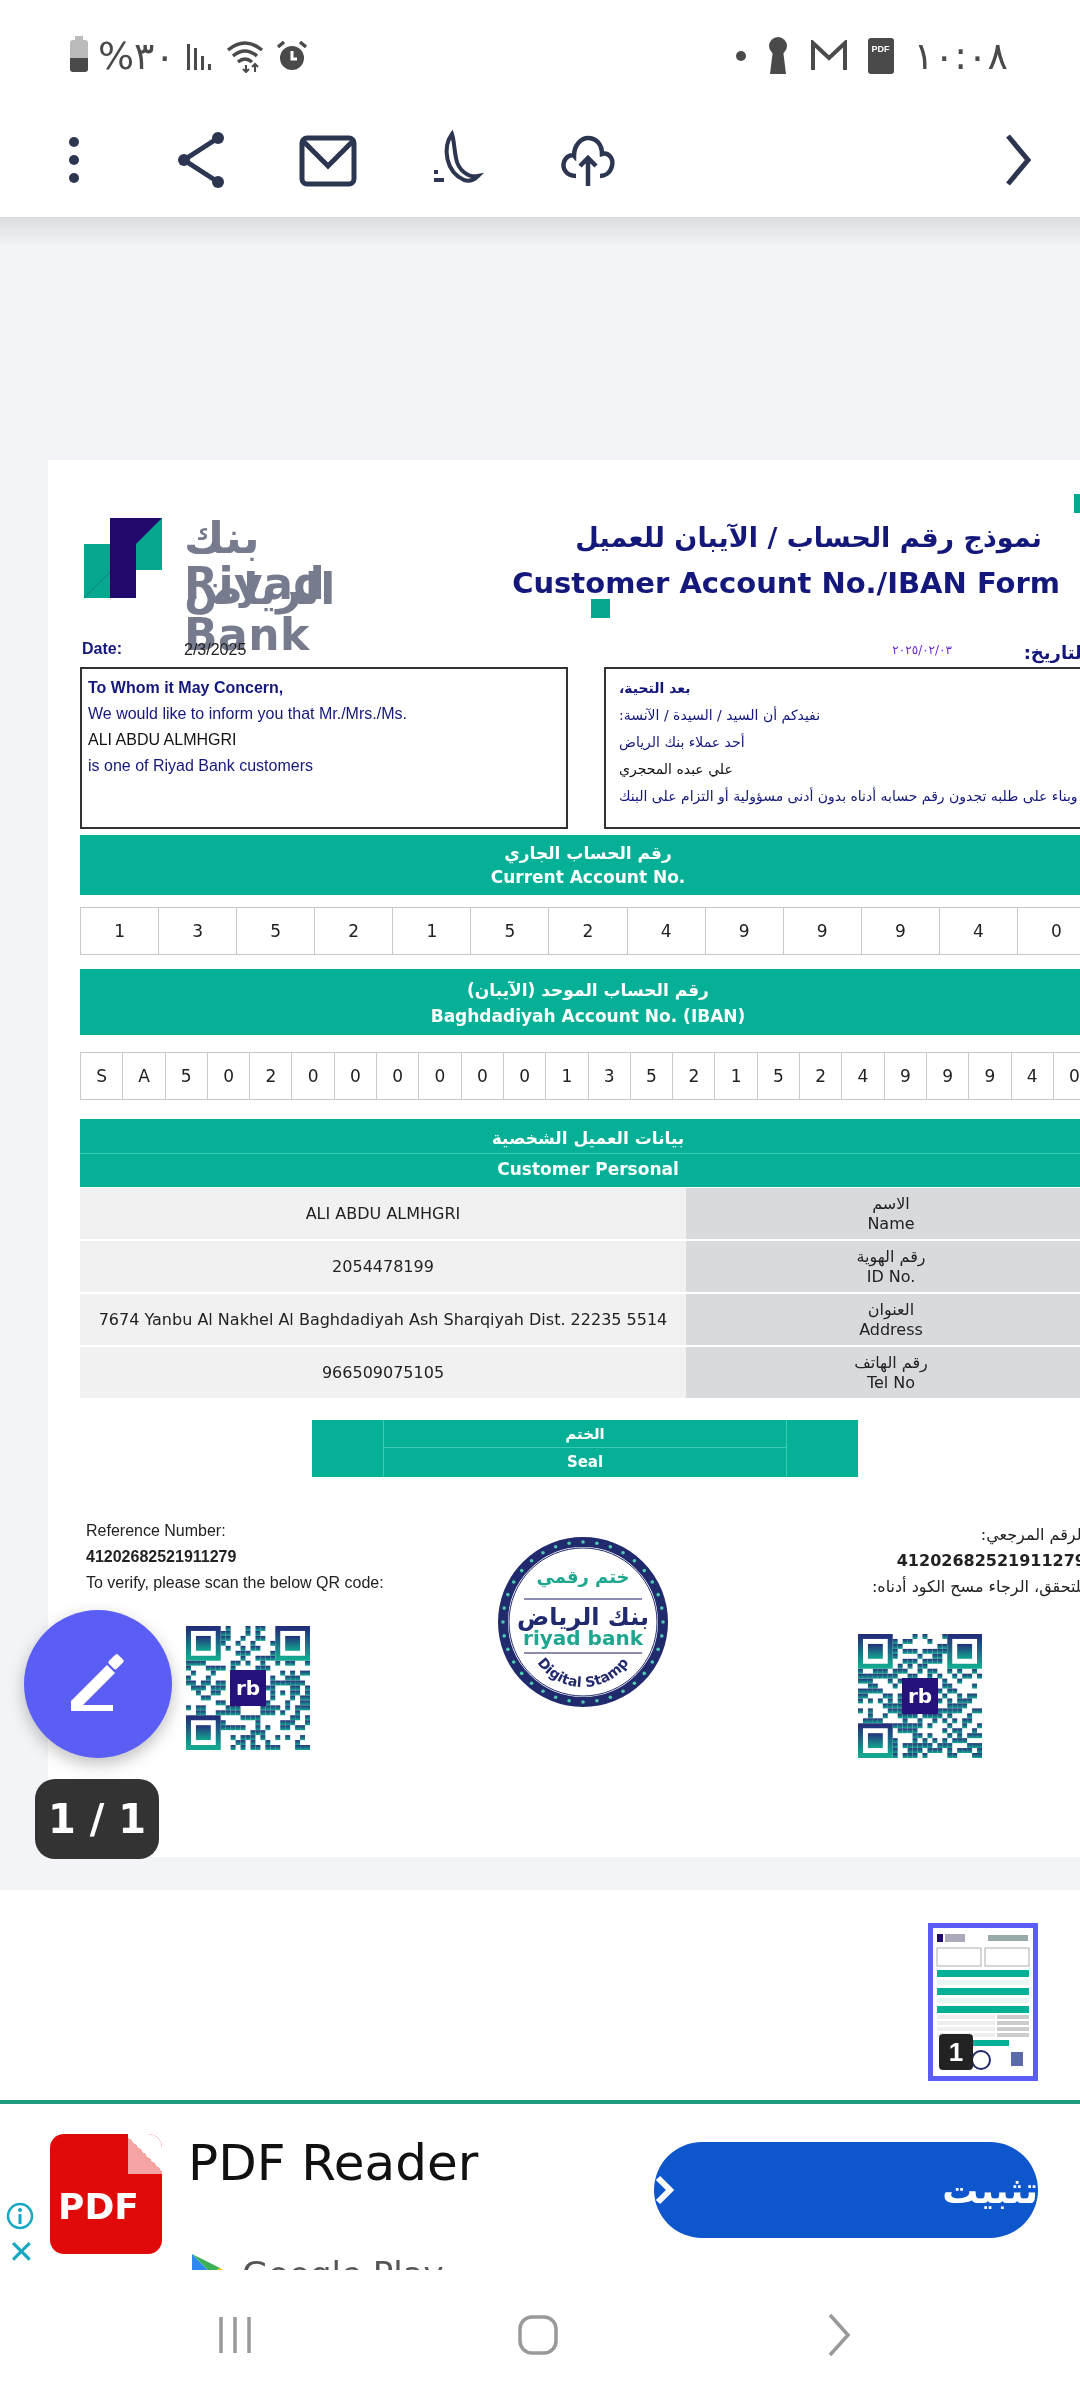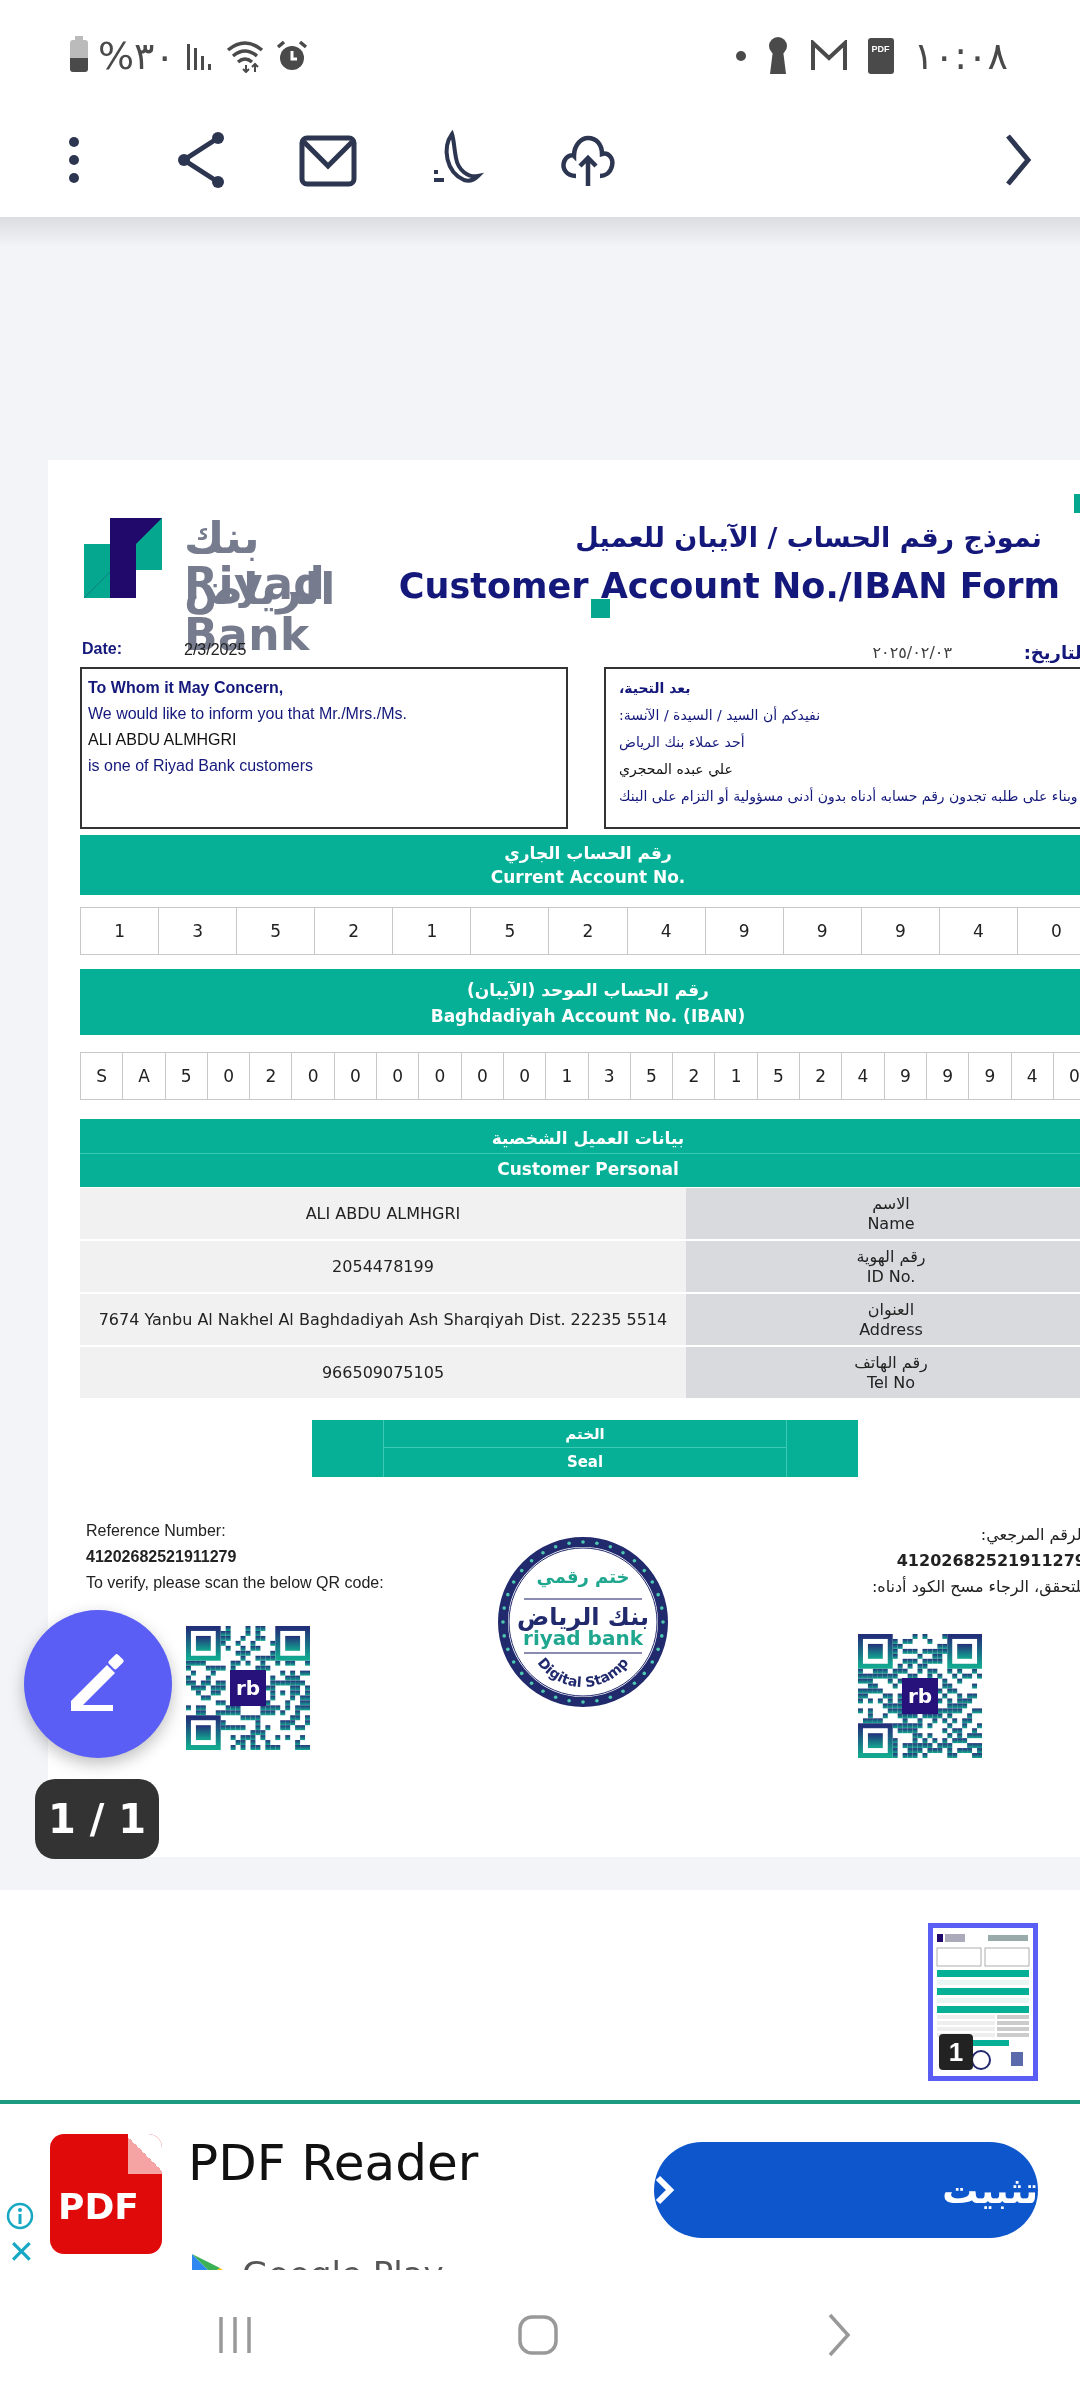--- a/index.html
+++ b/index.html
@@ -28,26 +28,26 @@
   .page { position: absolute; top: 460px; left: 16px; width: 1080px; height: 1397px; background: #fff; margin-left: 32px; }
 
   .logo { position: absolute; left: 36px; top: 58px; width: 340px; height: 82px; }
   .logo-mark { position: absolute; left: 0; top: 0; width: 80px; height: 80px; }
   .logo-ar { position: absolute; left: 100px; top: -6px; font-size: 44px; color: #767b8e; font-weight: bold; font-family: "DejaVu Sans", sans-serif; direction: rtl; width: 230px; text-align: left; }
   .logo-en { position: absolute; left: 100px; top: 40px; font-size: 44px; color: #767b8e; font-weight: bold; font-family: "DejaVu Sans", sans-serif; letter-spacing: 0.5px; }
 
   .sq { position: absolute; width: 19px; height: 19px; background: #05a78e; }
 
   .title-ar { position: absolute; right: 86px; top: 62px; font-size: 27px; font-weight: bold; color: #14187a; direction: rtl; font-family: "DejaVu Sans", sans-serif; }
-  .title-en { position: absolute; right: 68px; top: 106px; font-size: 35px; font-weight: bold; color: #14187a; font-family: "DejaVu Sans", sans-serif; }
+  .title-en { position: absolute; right: 68px; top: 106px; font-size: 29px; font-weight: bold; color: #14187a; font-family: "DejaVu Sans", sans-serif; }
 
   .date-en-label { position: absolute; left: 34px; top: 180px; font-size: 16px; font-weight: bold; color: #14187a; }
   .date-en-val { position: absolute; left: 136px; top: 181px; font-size: 16px; color: #222; }
   .date-ar-label { position: absolute; right: 40px; top: 182px; font-size: 18px; font-weight: bold; color: #14187a; direction: rtl; font-family: "DejaVu Sans", sans-serif; }
-  .date-ar-val { position: absolute; right: 176px; top: 183px; font-size: 16px; color: #404040; font-family: "DejaVu Sans", sans-serif; }
+  .date-ar-val { position: absolute; right: 176px; top: 183px; font-size: 12px; color: #6d28d9; font-family: "DejaVu Sans", sans-serif; }
 
   .letter-box { position: absolute; top: 207px; height: 162px; border: 2px solid #333; padding: 6px 6px; }
   .letter-en { left: 32px; width: 488px; }
   .letter-ar { left: 556px; width: 568px; direction: rtl; text-align: left; font-family: "DejaVu Sans", sans-serif; padding-left: 13px; }
   .letter-line { font-size: 15.5px; line-height: 26px; color: #14187a; }
   .letter-en .letter-line { font-size: 16px; line-height: 26px; }
   .letter-en .l5 { line-height: 20px; }
   .letter-line.bold { font-weight: bold; }
   .letter-line.name { color: #111; }
   .letter-ar .letter-line { font-size: 14px; line-height: 27px; }

